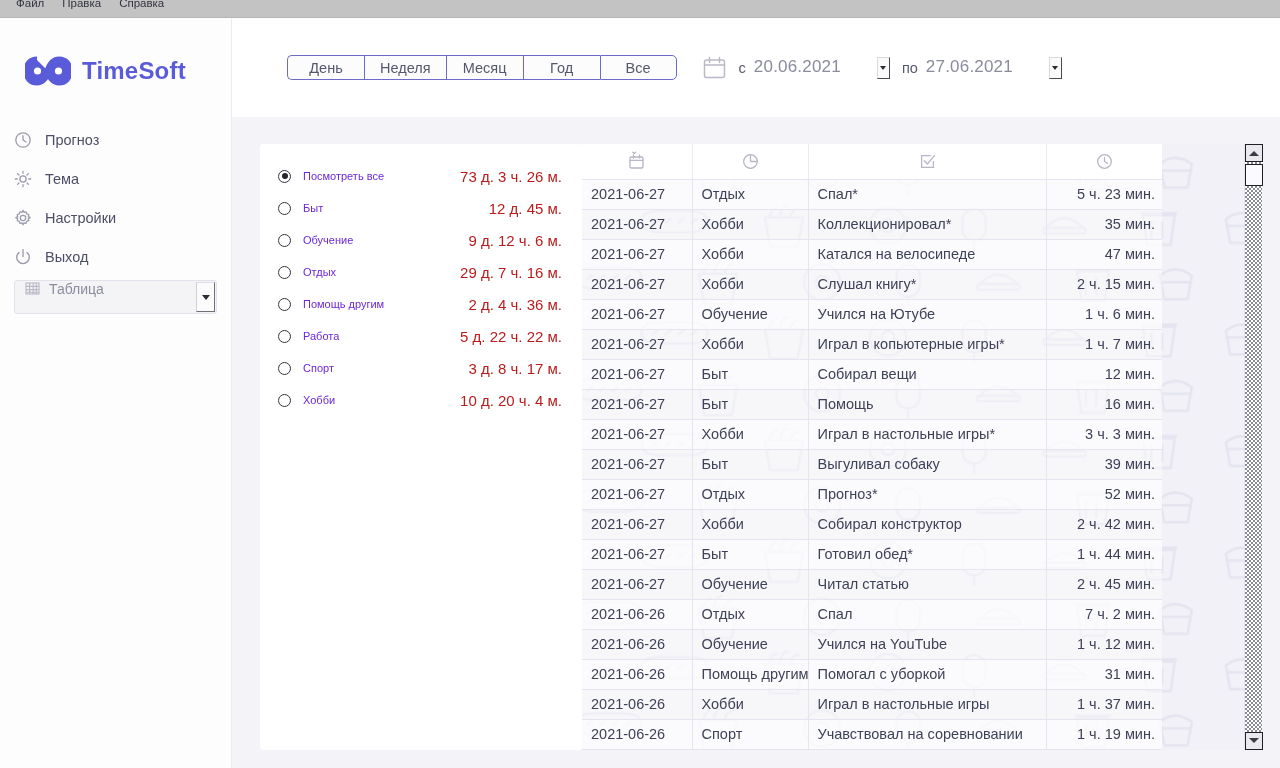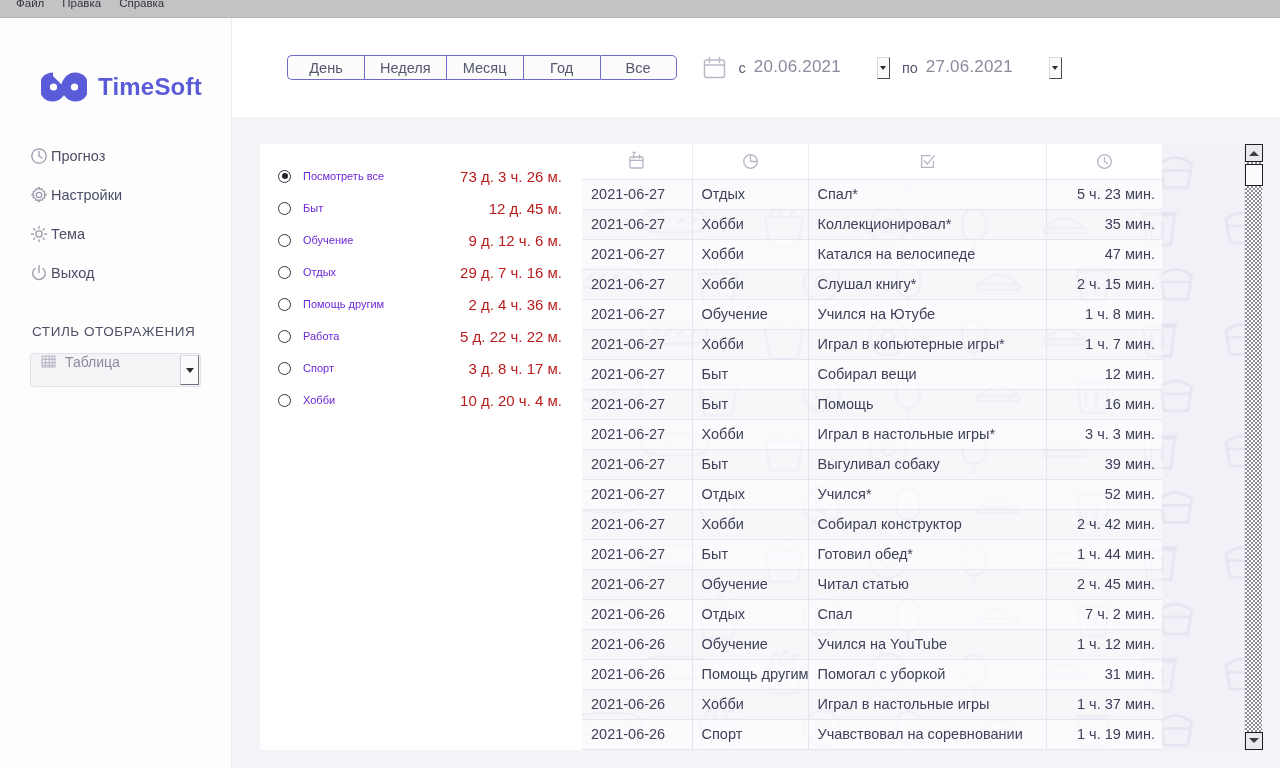--- a/index.html
+++ b/index.html
@@ -20,30 +20,30 @@
     font-size:11.5px; color:#33343f; padding:1px 10px 13px 8px; cursor:default;
     font-family:"Liberation Sans", sans-serif;
   }
 
   
   .shell{ display:flex; height:750px; background:#f4f4f8; }
 
   
   .sidebar{
     width:232px; flex:0 0 232px; background:#fdfdfe; height:750px;
-    border-right:1px solid #eceaf3; padding:16px;
+    border-right:1px solid #eceaf3; padding:0;
   }
   .brand{ display:flex; align-items:center; gap:11px; padding:28px 0 0 25px; height:78px;}
   .brand-mark{ width:46px; height:30px; flex:0 0 46px; }
   .brand-name{
     font-size:24px; font-weight:bold; color:#5a5bd8; letter-spacing:.2px;
   }
   .nav{ margin-top:24px; }
   .nav-item{
-    display:flex; align-items:center; gap:3px; height:39px;
+    display:flex; align-items:center; gap:13px; height:39px;
     padding-left:14px; cursor:pointer;
   }
   .nav-ico{ width:18px; height:18px; flex:0 0 18px; color:#9a9aab; display:block; }
   .nav-label{ font-size:14.5px; color:#4c4e66; }
 
   .section-title{
     font-size:13.5px; letter-spacing:.55px; color:#4e5066;
     padding:32px 0 10px 16px; text-transform:uppercase;
   }
 
@@ -218,50 +218,49 @@
           <svg viewBox="0 0 18 18" width="18" height="18" fill="none" stroke="currentColor" stroke-width="1.3">
             <circle cx="9" cy="9" r="7.2"></circle>
               <path d="M9 4.6V9l3 2" stroke-linecap="round"></path>
           </svg>
         </span>
         <span class="nav-label">Прогноз</span>
       </div>
 
       <div class="nav-item">
         <span class="nav-ico">
+          <svg viewBox="0 0 18 18" width="18" height="18" fill="none" stroke="currentColor" stroke-width="1.3" stroke-linecap="round">
+            <circle cx="9" cy="9" r="3.1"></circle>
+            <path d="M9 1.3v2M9 14.7v2M1.3 9h2M14.7 9h2M3.6 3.6l1.4 1.4M13 13l1.4 1.4M14.4 3.6L13 5M5 13l-1.4 1.4"></path>
+          </svg>
+        </span>
+        <span class="nav-label">Тема</span>
+      </div>
+
+      <div class="nav-item">
+        <span class="nav-ico">
           <svg viewBox="0 0 18 18" width="18" height="18" fill="none" stroke="currentColor" stroke-width="1.25">
             <circle cx="9" cy="9" r="2.7"></circle>
             <path d="M9 1.4l1 1.9 2.1-.5.6 2.1 2.1.6-.5 2.1 1.9 1-1.9 1 .5 2.1-2.1.6-.6 2.1-2.1-.5-1 1.9-1-1.9-2.1.5-.6-2.1-2.1-.6.5-2.1-1.9-1 1.9-1-.5-2.1 2.1-.6.6-2.1 2.1.5z" stroke-linejoin="round"></path>
           </svg>
         </span>
         <span class="nav-label">Настройки</span>
-      </div>
-
-      <div class="nav-item">
-        <span class="nav-ico">
-          <svg viewBox="0 0 18 18" width="18" height="18" fill="none" stroke="currentColor" stroke-width="1.3" stroke-linecap="round">
-            <circle cx="9" cy="9" r="3.1"></circle>
-            <path d="M9 1.3v2M9 14.7v2M1.3 9h2M14.7 9h2M3.6 3.6l1.4 1.4M13 13l1.4 1.4M14.4 3.6L13 5M5 13l-1.4 1.4"></path>
-          </svg>
-        </span>
-        <span class="nav-label">Тема</span>
       </div>
 
       <div class="nav-item">
         <span class="nav-ico">
           <svg viewBox="0 0 18 18" width="18" height="18" fill="none" stroke="currentColor" stroke-width="1.35" stroke-linecap="round">
             <path d="M5 4.4a6.3 6.3 0 1 0 8 0"></path>
               <path d="M9 1.6V8.4"></path>
           </svg>
         </span>
         <span class="nav-label">Выход</span>
       </div>
     </nav>
 
-    <div class="section-title">СТИЛЬ ОТОБРАЖЕНИЯ</div>
 
     <div class="select-wrap">
       <span class="grid-ico">
         <svg viewBox="0 0 15 15" width="15" height="15" fill="none" stroke="currentColor" stroke-width="1.1">
           <rect x="1" y="2" width="13" height="11"></rect>
           <path d="M1 5.4h13M1 8.6h13M1 11.2h13M4.6 2v11M8.2 2v11M11.3 2v11"></path>
         </svg>
       </span>
       <span class="select-text">Таблица</span>
       <span class="select-arrow">
@@ -474,21 +473,21 @@
                 <tr>
                   <td>2021-06-27</td>
                   <td>Хобби</td>
                   <td>Слушал книгу*</td>
                   <td>2 ч. 15 мин.</td>
                 </tr>
                 <tr>
                   <td>2021-06-27</td>
                   <td>Обучение</td>
                   <td>Учился на Ютубе</td>
-                  <td>1 ч. 8 мин.</td>
+                  <td>1 ч. 6 мин.</td>
                 </tr>
                 <tr>
                   <td>2021-06-27</td>
                   <td>Хобби</td>
                   <td>Играл в копьютерные игры*</td>
                   <td>1 ч. 7 мин.</td>
                 </tr>
                 <tr>
                   <td>2021-06-27</td>
                   <td>Быт</td>
@@ -509,21 +508,21 @@
                 </tr>
                 <tr>
                   <td>2021-06-27</td>
                   <td>Быт</td>
                   <td>Выгуливал собаку</td>
                   <td>39 мин.</td>
                 </tr>
                 <tr>
                   <td>2021-06-27</td>
                   <td>Отдых</td>
-                  <td>Учился*</td>
+                  <td>Прогноз*</td>
                   <td>52 мин.</td>
                 </tr>
                 <tr>
                   <td>2021-06-27</td>
                   <td>Хобби</td>
                   <td>Собирал конструктор</td>
                   <td>2 ч. 42 мин.</td>
                 </tr>
                 <tr>
                   <td>2021-06-27</td>

